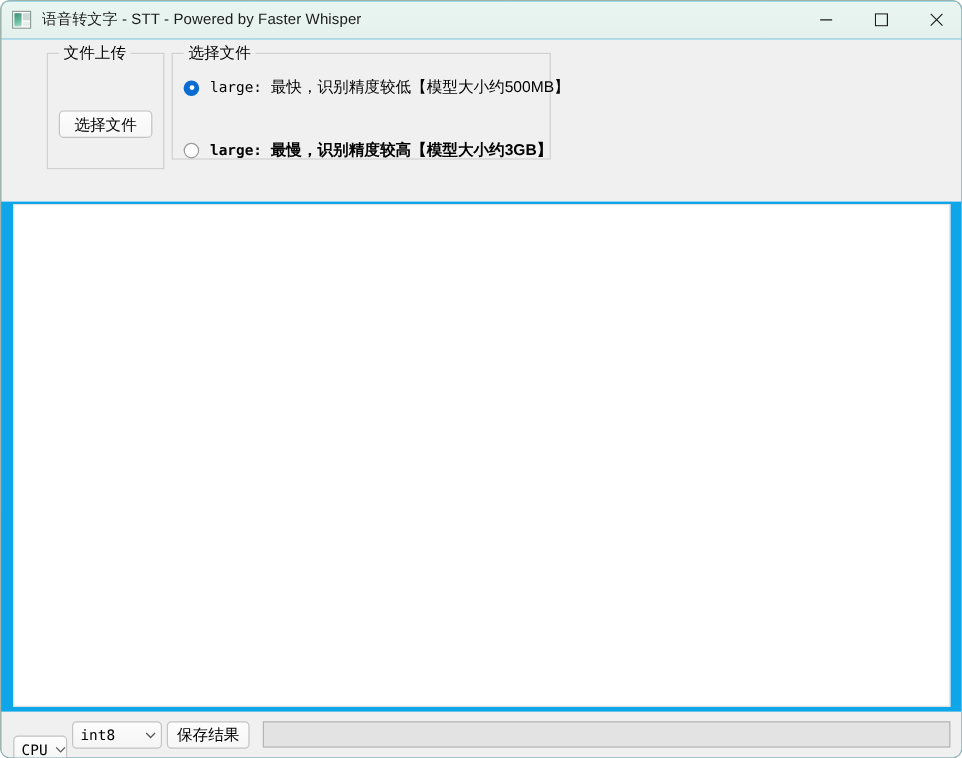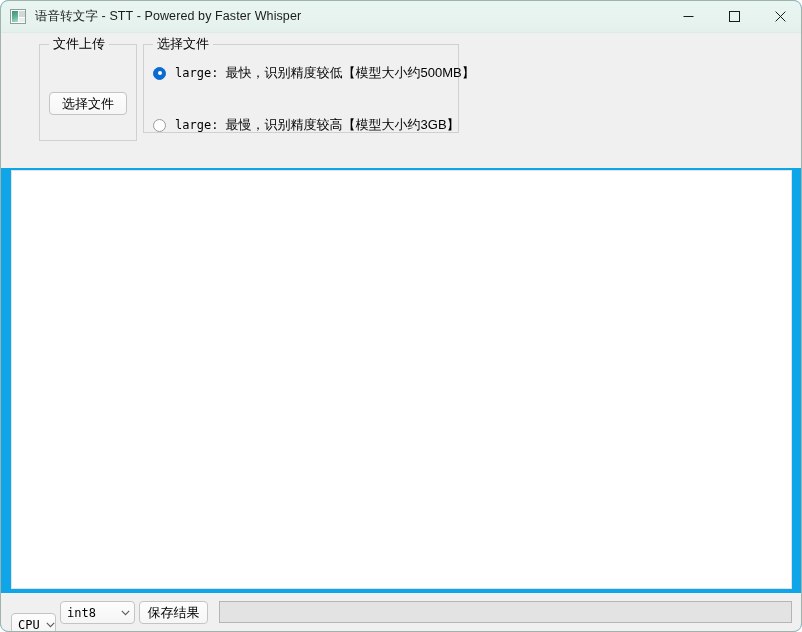--- a/index.html
+++ b/index.html
@@ -155,21 +155,21 @@
   .radio-row {
     position: absolute;
     left: 9px;
     display: flex;
     align-items: center;
     height: 20px;
     white-space: nowrap;
   }
   #radio-small  { top: 18px; }
   #radio-medium { top: 44px; }
-  #radio-large  { top: 70px; }
+  #radio-large  { top: 70px; font-weight: bold; }
 
   .radio-mark {
     width: 13px;
     height: 13px;
     border-radius: 50%;
     box-sizing: border-box;
     border: 1px solid #9a9a9a;
     background: #ffffff;
     margin-right: 9px;
     flex: none;

